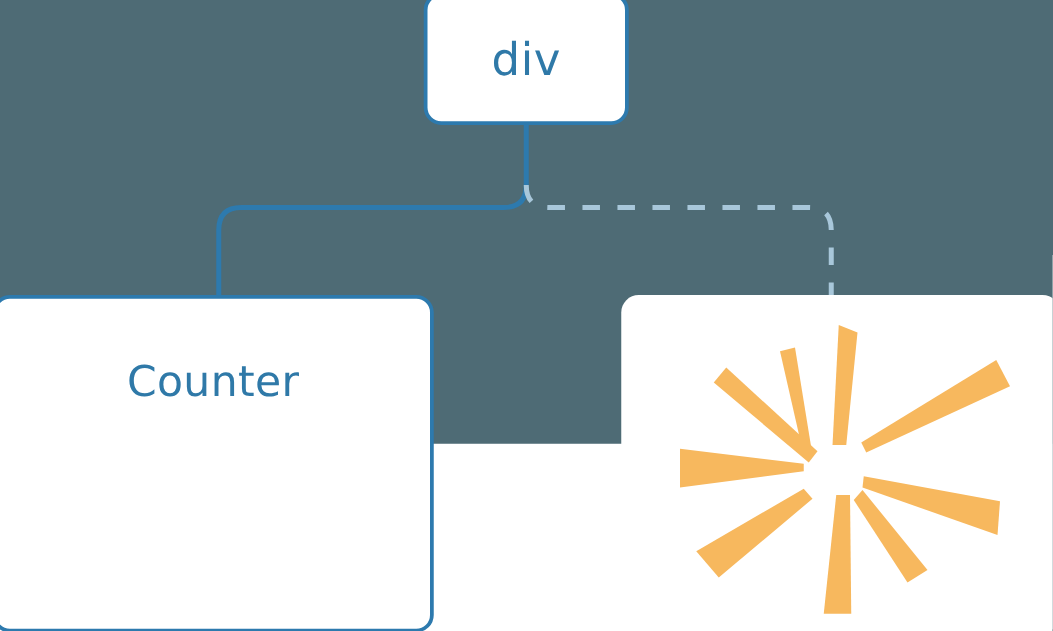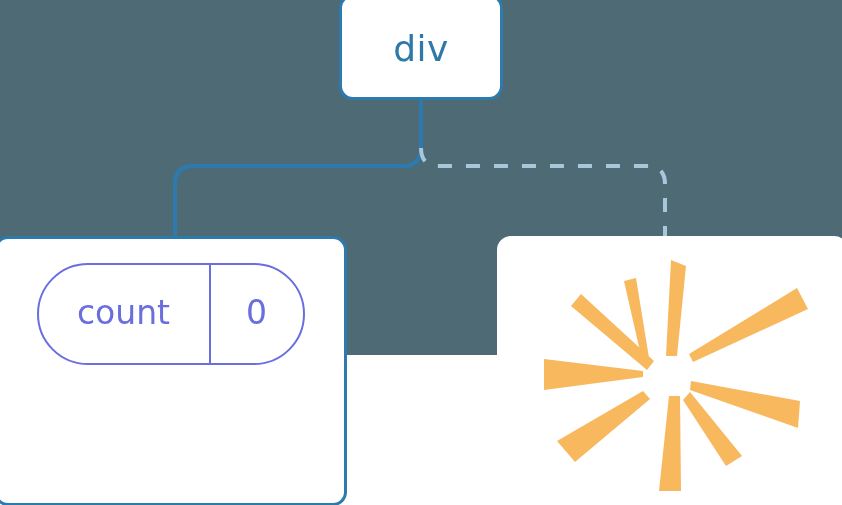--- a/index.html
+++ b/index.html
@@ -131,29 +131,22 @@
     <path d="M 421 100 L 421 148 Q 421 166 403 166 L 193 166 Q 175 166 175 184 L 175 238" fill="none" stroke="#2D7AAE" stroke-width="4" stroke-linecap="butt"></path>
 
     <path d="M 421 148 Q 421 166 439 166 L 647 166 Q 665 166 665 184 L 665 238" fill="none" stroke="#A8C7DA" stroke-width="4" stroke-dasharray="14 14" stroke-linecap="butt"></path>
   </svg>
 
   <div class="node node-div">
     <div class="node-title">div</div>
   </div>
 
   <div class="node node-counter">
+    <div class="node-title">Counter</div>
 
-    <div class="pill">
-      <div class="pill-key">
-        <span>count</span>
-      </div>
-      <div class="pill-val">
-        <span>0</span>
-      </div>
-    </div>
   </div>
 
   <div class="node node-burst">
     <svg class="burst-svg" viewBox="0 0 351 270" xmlns="http://www.w3.org/2000/svg">
       <g fill="#F7B85E">
 
         <polygon points="174,24  189,30  180,120 169,120"></polygon>
         <polygon points="127,45  139,42  152,122 145,124"></polygon>
         <polygon points="74,70  84,58  157,125 150,134"></polygon>
         <polygon points="47,123 47,154 146,141 146,135"></polygon>

